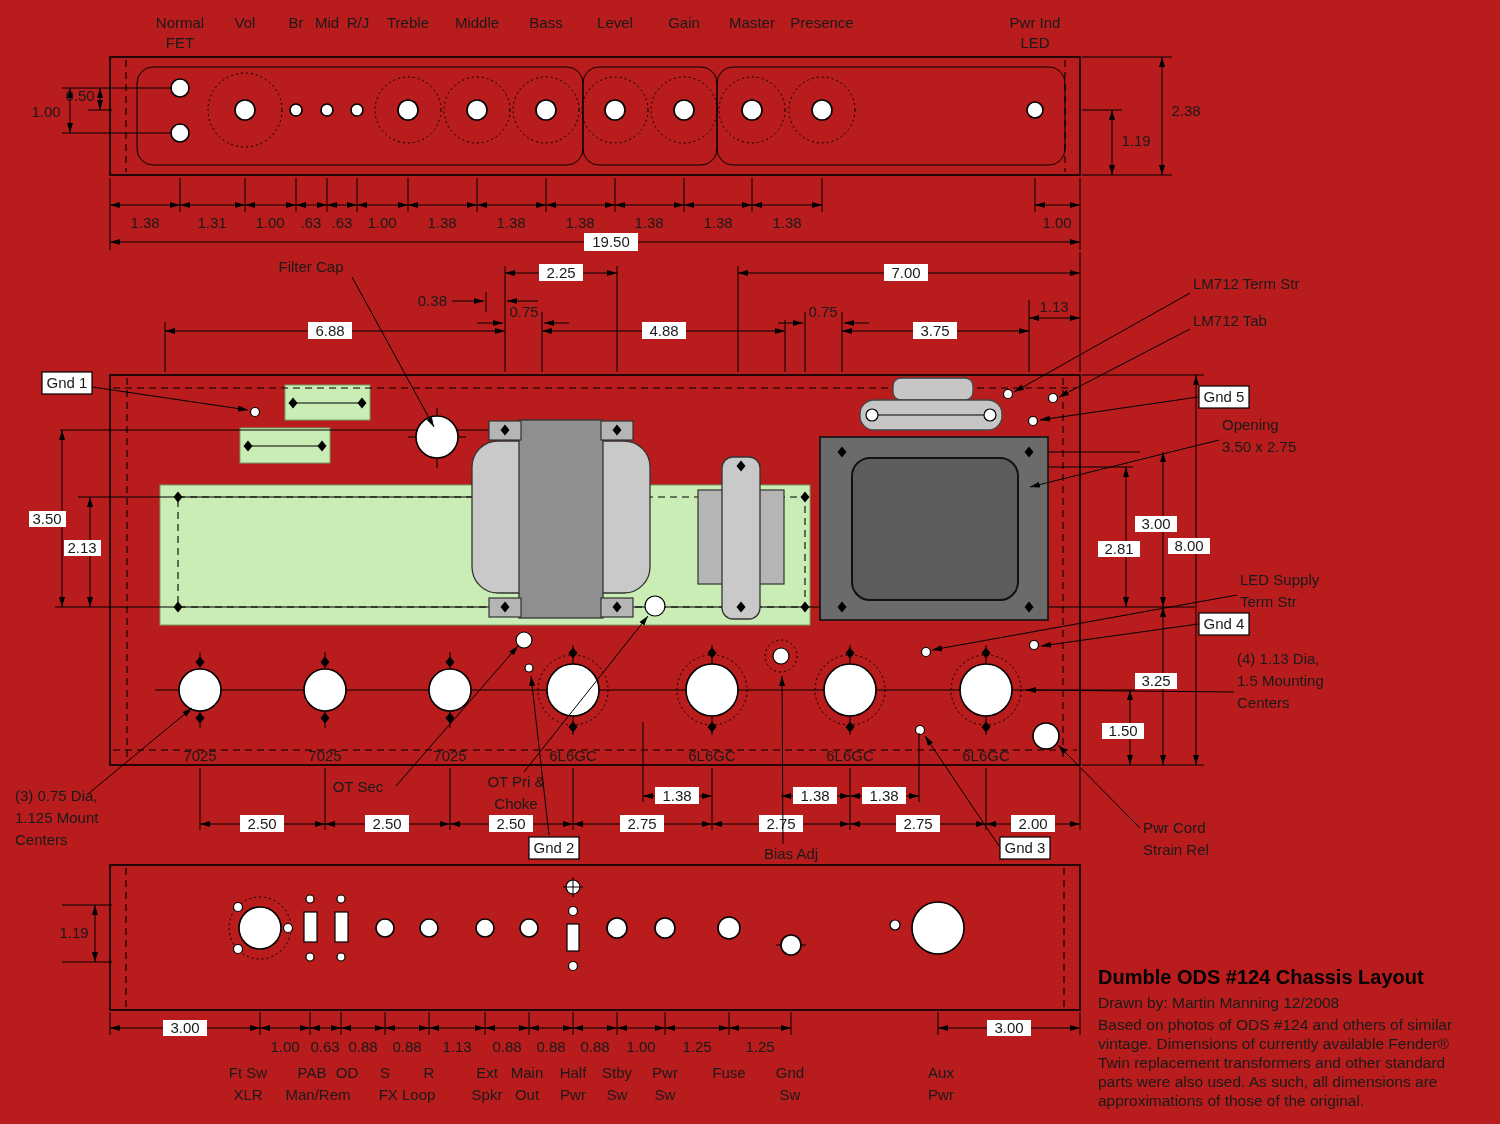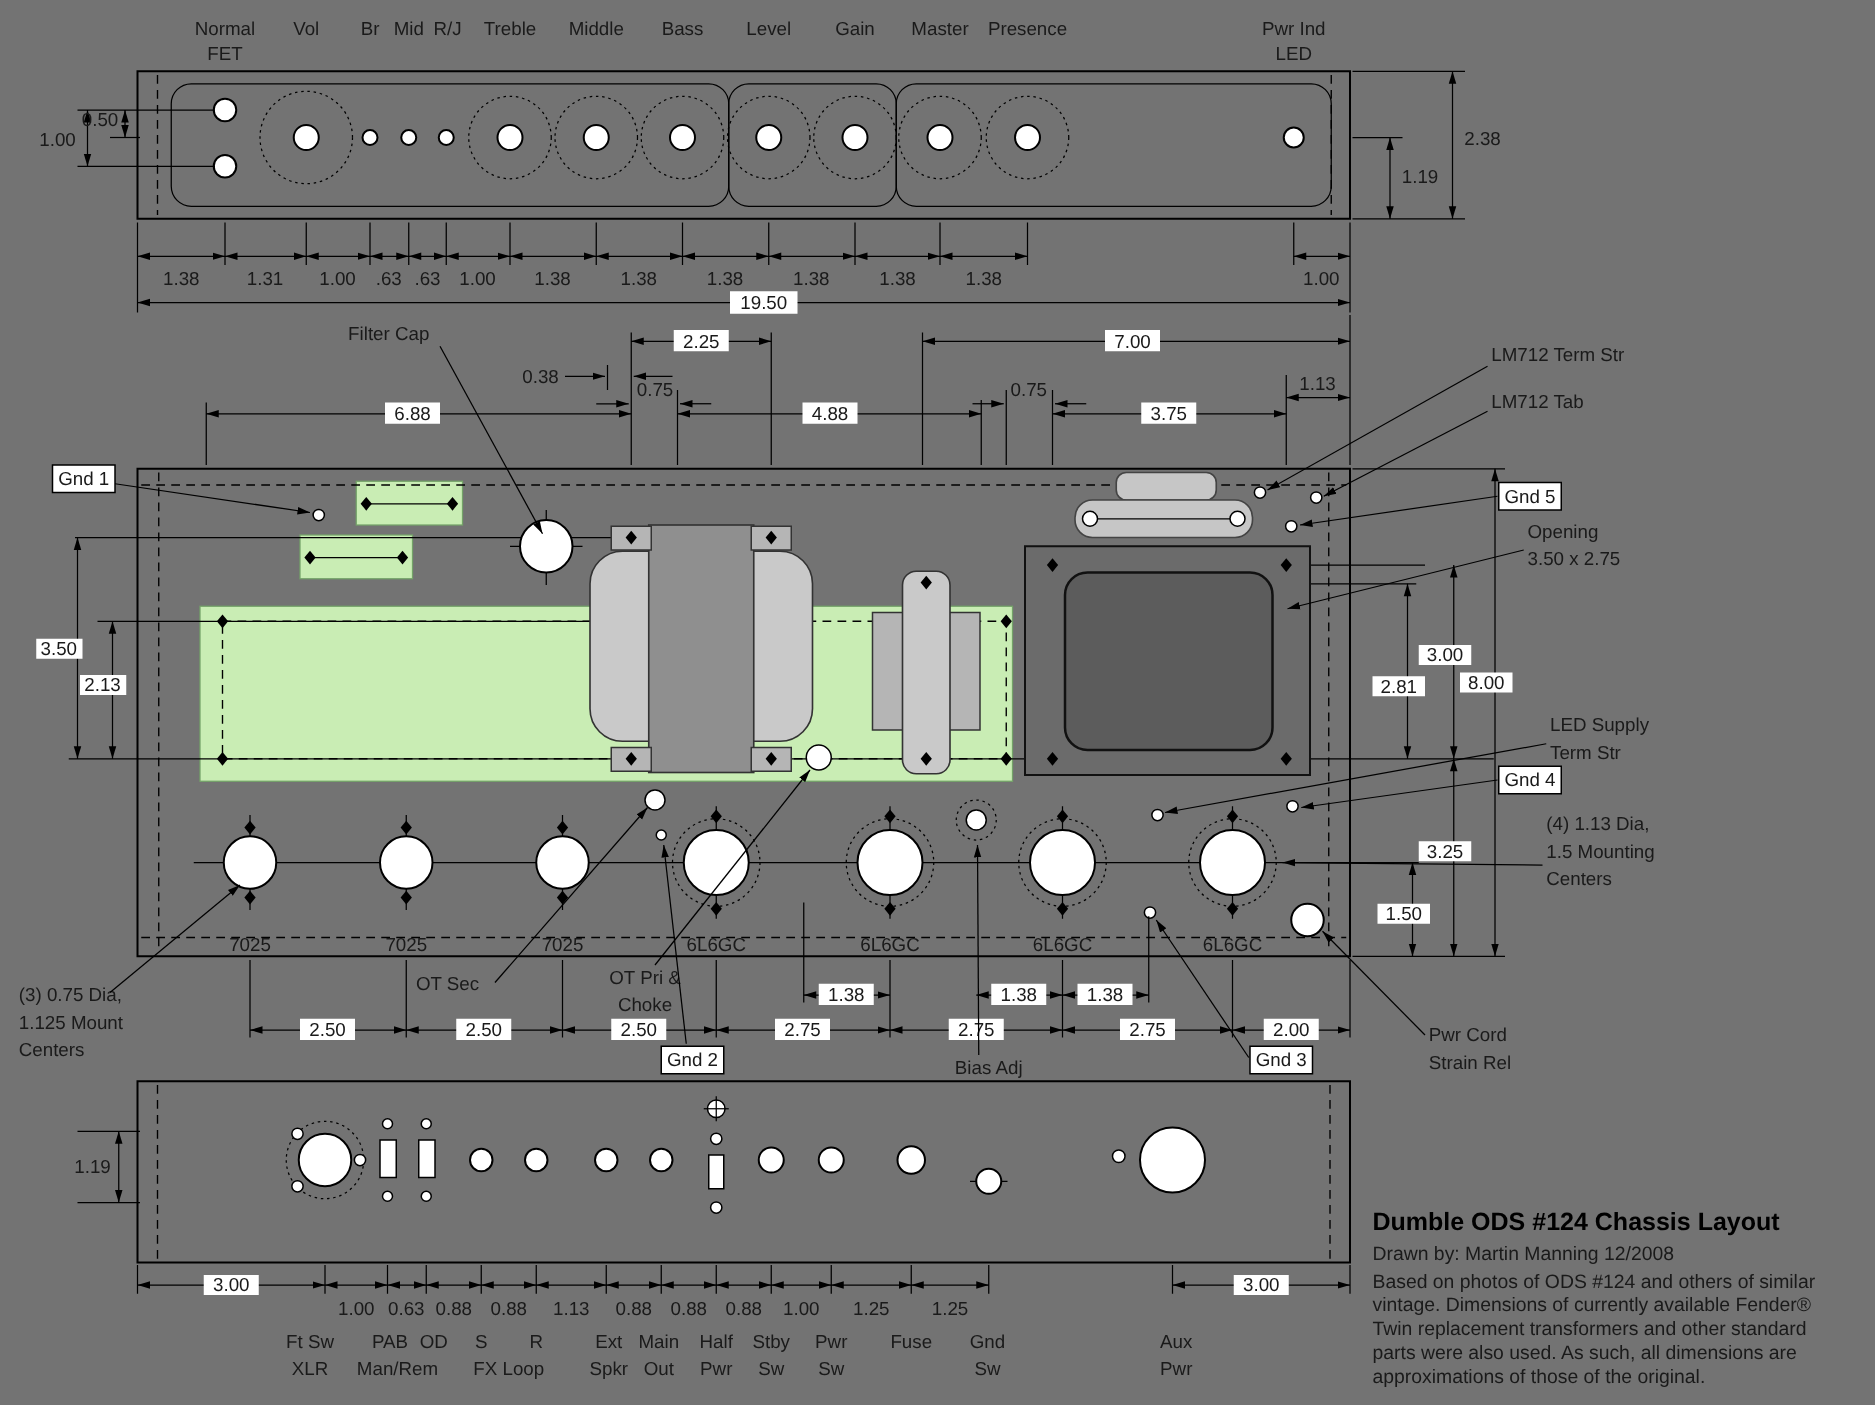--- a/index.html
+++ b/index.html
@@ -1,16 +1,16 @@
 <!DOCTYPE html>
 <html><head>
 <meta charset="utf-8">
 <style>
   html,body{margin:0;padding:0;background:#fff;}
-  .page{width:1500px;height:1124px;position:relative;background:#737373;}
+  .page{width:1500px;height:1124px;position:relative;background:#b91c1c;}
   svg{display:block;}
   .ln{stroke:#000;stroke-width:1.6;fill:none;}
   .tn{stroke:#000;stroke-width:1;fill:none;}
   .dsh{stroke:#000;stroke-width:1.1;stroke-dasharray:7 5;fill:none;}
   .dot{stroke:#000;stroke-width:1;stroke-dasharray:2 3;fill:none;}
   .hole{stroke:#000;stroke-width:1.6;fill:#fff;}
   .tiny{stroke:#000;stroke-width:1.2;fill:#fff;}
   .mask{fill:#fff;}
   .d{fill:#000;}
   .t{font:15px "Liberation Sans",sans-serif;fill:#1a1a1a;text-anchor:middle;}

